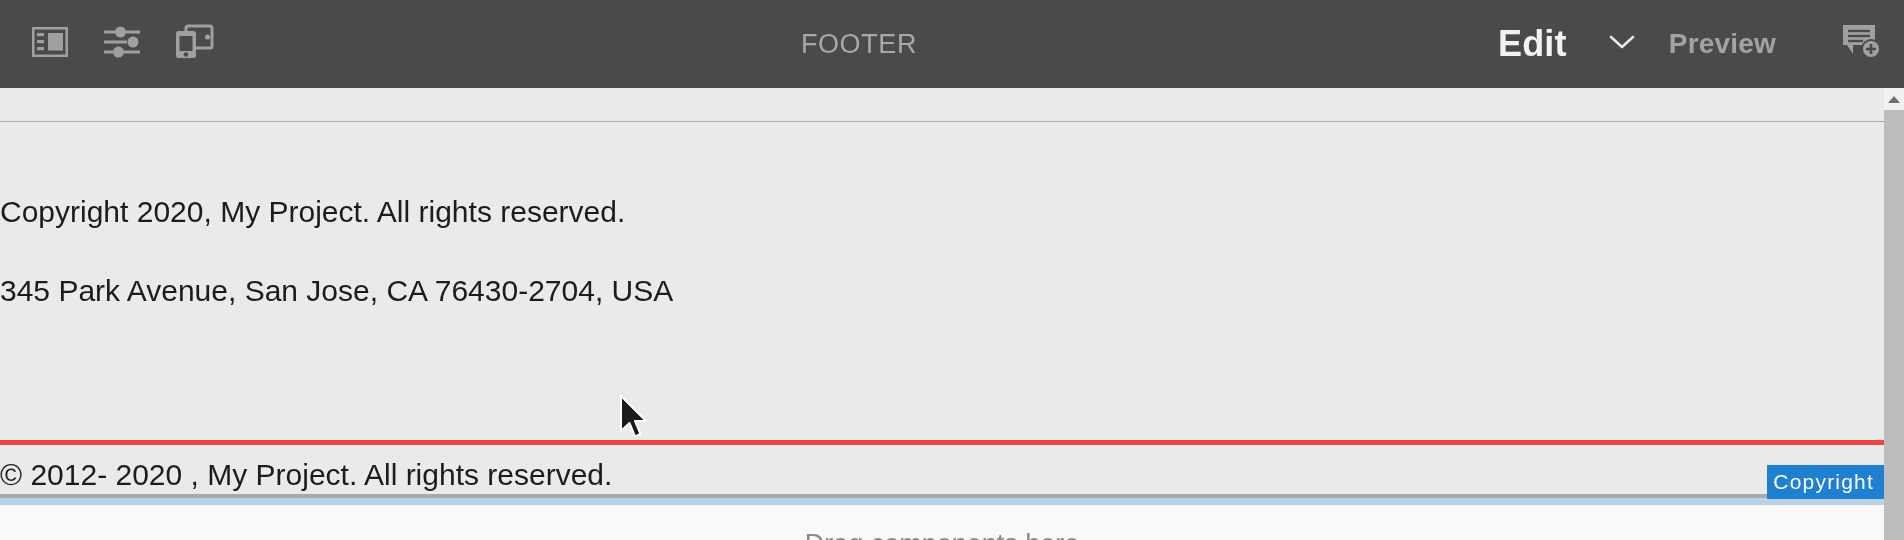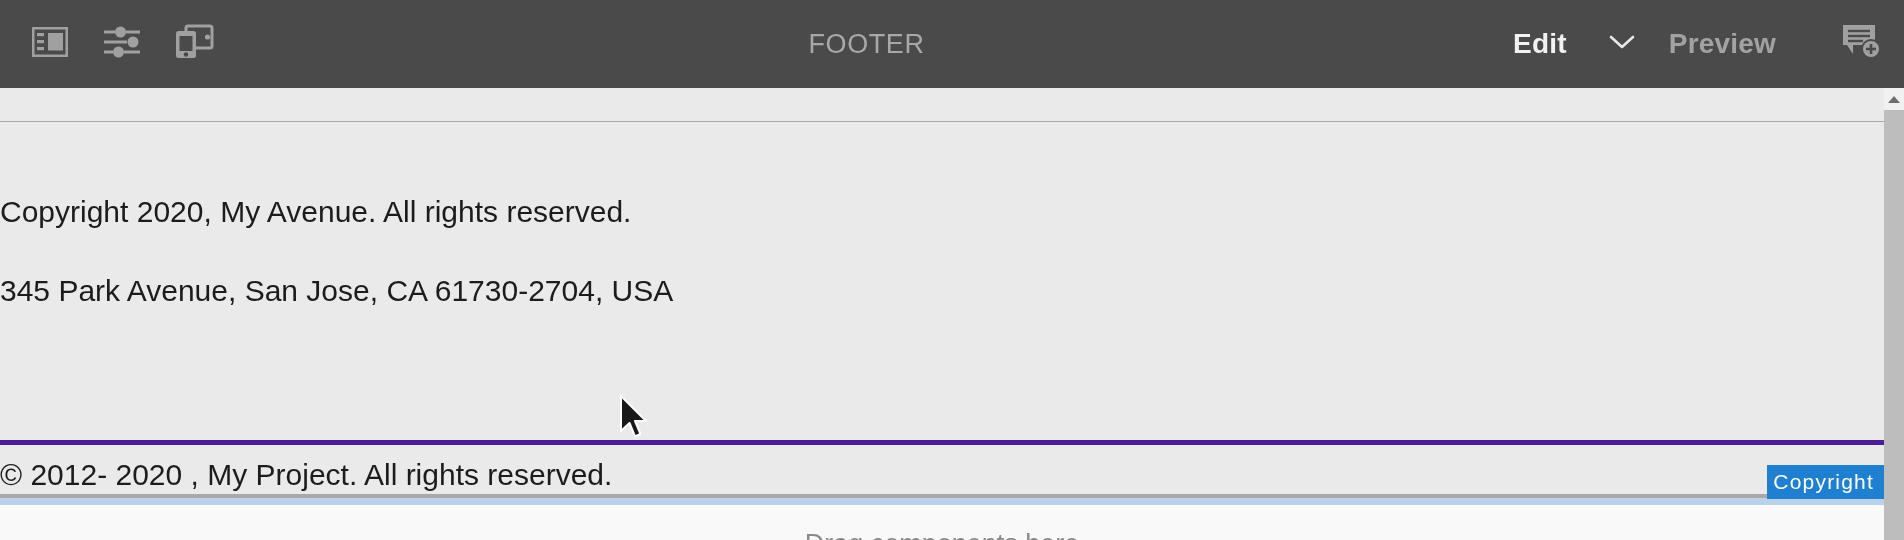--- a/index.html
+++ b/index.html
@@ -58,21 +58,21 @@
     padding-right: 0px;
   }
   .mode-edit {
     display: flex;
     align-items: center;
     cursor: pointer;
     padding: 0 4px 0 10px;
   }
   .mode-edit .lbl {
     color: #f2f2f2;
-    font-size: 28px;
+    font-size: 36px;
     font-weight: 700;
     letter-spacing: 0.2px;
   }
   .chev {
     margin-left: 38px;
     margin-right: 34px;
     display: flex;
     align-items: center;
     cursor: pointer;
   }
@@ -129,21 +129,21 @@
   .ft-line-2 { top: 152px; }
 
   
   .sel-row {
     position: absolute;
     left: 0; top: 352px;
     width: 1884px;
     height: 58px;
     background: #eaeaea;
     box-sizing: border-box;
-    border-top: 5px solid #4c1d95;
+    border-top: 5px solid #ef4444;
     cursor: pointer;
   }
   .sel-row .sel-text {
     position: absolute;
     left: 0; top: 13px;
     color: #1c1c1c;
     font-size: 30px;
     white-space: nowrap;
   }
   .sel-underline {
@@ -310,22 +310,22 @@
     </div>
 
   </div>
 </div>
 
 <div class="canvas">
 
   <div class="rule-top"></div>
 
   <div class="footer-block">
-    <div class="ft-line ft-line-1">Copyright 2020, My Avenue. All rights reserved.</div>
-    <div class="ft-line ft-line-2">345 Park Avenue, San Jose, CA 61730-2704, USA</div>
+    <div class="ft-line ft-line-1">Copyright 2020, My Project. All rights reserved.</div>
+    <div class="ft-line ft-line-2">345 Park Avenue, San Jose, CA 76430-2704, USA</div>
   </div>
 
   <div class="sel-row">
     <div class="sel-text">© 2012- 2020 , My Project. All rights reserved.</div>
   </div>
   <div class="sel-underline"></div>
   <div class="sel-glow"></div>
 
   <div class="badge">Copyright</div>
 

